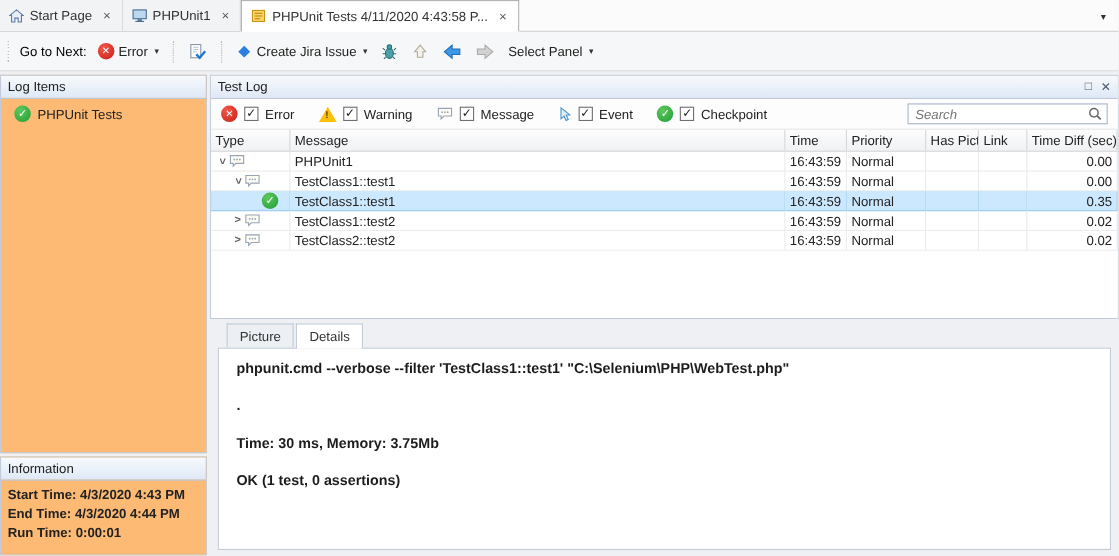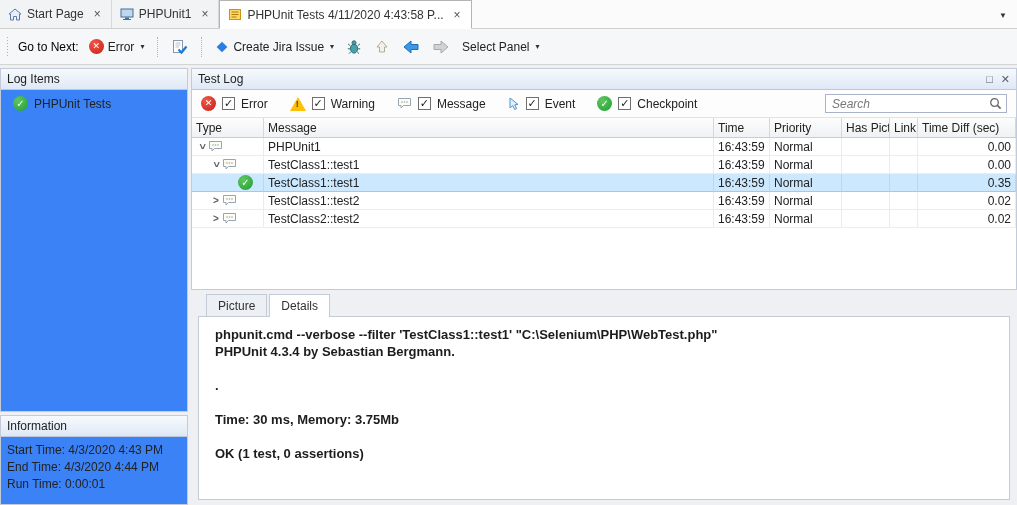--- a/index.html
+++ b/index.html
@@ -24,28 +24,28 @@
   .icon { display:inline-flex; align-items:center; justify-content:center; flex:none; }
 
   .err-circle { width:15px; height:15px; border-radius:50%; background:radial-gradient(circle at 35% 30%, #f1574a, #c81e14); color:#fff; font-size:9px; font-weight:bold; display:inline-flex; align-items:center; justify-content:center; line-height:1; flex:none; }
   .ok-circle { width:15px; height:15px; border-radius:50%; background:radial-gradient(circle at 35% 30%, #5ec75e, #1f9e33); color:#fff; font-size:10px; font-weight:bold; display:inline-flex; align-items:center; justify-content:center; line-height:1; flex:none; }
   .warn-tri { width:0; height:0; border-left:8px solid transparent; border-right:8px solid transparent; border-bottom:14px solid #fdc006; position:relative; flex:none; }
   .warn-tri i { position:absolute; left:-2px; top:2px; width:4px; font:bold 9px "Liberation Sans",sans-serif; color:#5a4500; font-style:normal; }
 
   
   .workspace { flex:1; display:flex; gap:3px; padding-top:3px; background:#eef0f3; min-height:0; }
   .sidebar { width:188px; display:flex; flex-direction:column; gap:3px; min-height:0; }
-  .side-panel { background:#3b82f6; border:1px solid #c2cbd7; display:flex; flex-direction:column; }
+  .side-panel { background:#fdba74; border:1px solid #c2cbd7; display:flex; flex-direction:column; }
   .log-items-panel { flex:1; }
   .info-panel { height:90px; }
   .phead { height:21px; flex:none; background:linear-gradient(#f7fafd,#dee8f5); border-bottom:1px solid #bcc7d8; display:flex; align-items:center; padding:0 6px; color:#222; }
   .phead .win-btns { margin-left:auto; display:flex; gap:8px; color:#556070; font-size:11px; }
   .tree { padding:4px 4px; }
   .tree-item { display:flex; align-items:center; gap:6px; padding:2px 4px 2px 8px; cursor:default; }
-  .info-lines { padding:5px 6px; line-height:17px; }
+  .info-lines { padding:5px 6px; line-height:17px;font-weight:bold; }
 
   .main { flex:1; display:flex; flex-direction:column; min-width:0; min-height:0; }
   .testlog-panel { height:222px; flex:none; background:#fff; border:1px solid #c2cbd7; display:flex; flex-direction:column; }
 
   
   .filterbar { height:28px; flex:none; background:#fdfdfd; border-bottom:1px solid #e3e3e3; display:flex; align-items:center; padding:0 9px; }
   .filter { display:flex; align-items:center; gap:6px; margin-right:22px; cursor:default; }
   .cbx { width:13px; height:13px; border:1px solid #6f6f6f; background:#fff; display:inline-flex; align-items:center; justify-content:center; font-size:11px; color:#1a1a1a; line-height:1; flex:none; }
   .cbx::after { content:"✓"; margin-top:-1px; }
   .search-box { margin-left:auto; width:182px; height:19px; border:1px solid #a8b4c6; background:#fff; display:flex; align-items:center; padding:0 4px 0 6px; }
@@ -53,21 +53,21 @@
   .search-box input::placeholder { font-style:italic; color:#777; }
 
   
   .tbl-header { display:flex; height:20px; flex:none; background:linear-gradient(#fdfdfd,#eff1f4); border-bottom:1px solid #cccccc; }
   .hcell { padding:0 4px; border-right:1px solid #d8d8d8; display:flex; align-items:center; white-space:nowrap; overflow:hidden; }
   .c-type { width:72px; flex:none; }
   .c-msg  { width:450px; flex:none; }
   .c-time { width:56px; flex:none; }
   .c-pri  { width:72px; flex:none; }
   .c-pic  { width:48px; flex:none; }
-  .c-link { width:28px; flex:none;text-align:right; }
+  .c-link { width:44px; flex:none;text-align:right; }
   .c-diff { flex:1; min-width:0; }
   .trow { display:flex; height:18px; flex:none; background:#fff; cursor:default; }
   .trow .cell { border-right:1px solid #ececec; border-bottom:1px solid #ececec; display:flex; align-items:center; padding:0 4px; white-space:nowrap; overflow:hidden; }
   .trow .c-type { padding:0; }
   .trow .c-diff { justify-content:flex-end; }
   .trow.selected { box-shadow:inset 0 0 0 1px #8fc3ea; }
   .trow.selected .cell { background:#cce8ff; border-right-color:#b5d9f2; border-bottom-color:#9fccee; }
   .twisty { display:inline-block; width:12px; font-size:10px; font-weight:bold; color:#5f5f5f; text-align:center; flex:none; }
   .twisty.open { transform:rotate(90deg); }
   .tbl-rest { flex:1; background:#fff; }
@@ -402,21 +402,20 @@
 
       <div class="hsplit"></div>
 
       <div class="details-panel">
         <div class="dtabs">
           <div class="dtab">Picture</div>
           <div class="dtab active">Details</div>
         </div>
         <div class="dcontent">
           <div class="dline">phpunit.cmd --verbose --filter 'TestClass1::test1' "C:\Selenium\PHP\WebTest.php"</div>
-          <div class="dline">PHPUnit 4.3.4 by Sebastian Bergmann.</div>
           <div class="dline"></div>
           <div class="dline">.</div>
           <div class="dline"></div>
           <div class="dline">Time: 30 ms, Memory: 3.75Mb</div>
           <div class="dline"></div>
           <div class="dline">OK (1 test, 0 assertions)</div>
         </div>
       </div>
 
     </div>

